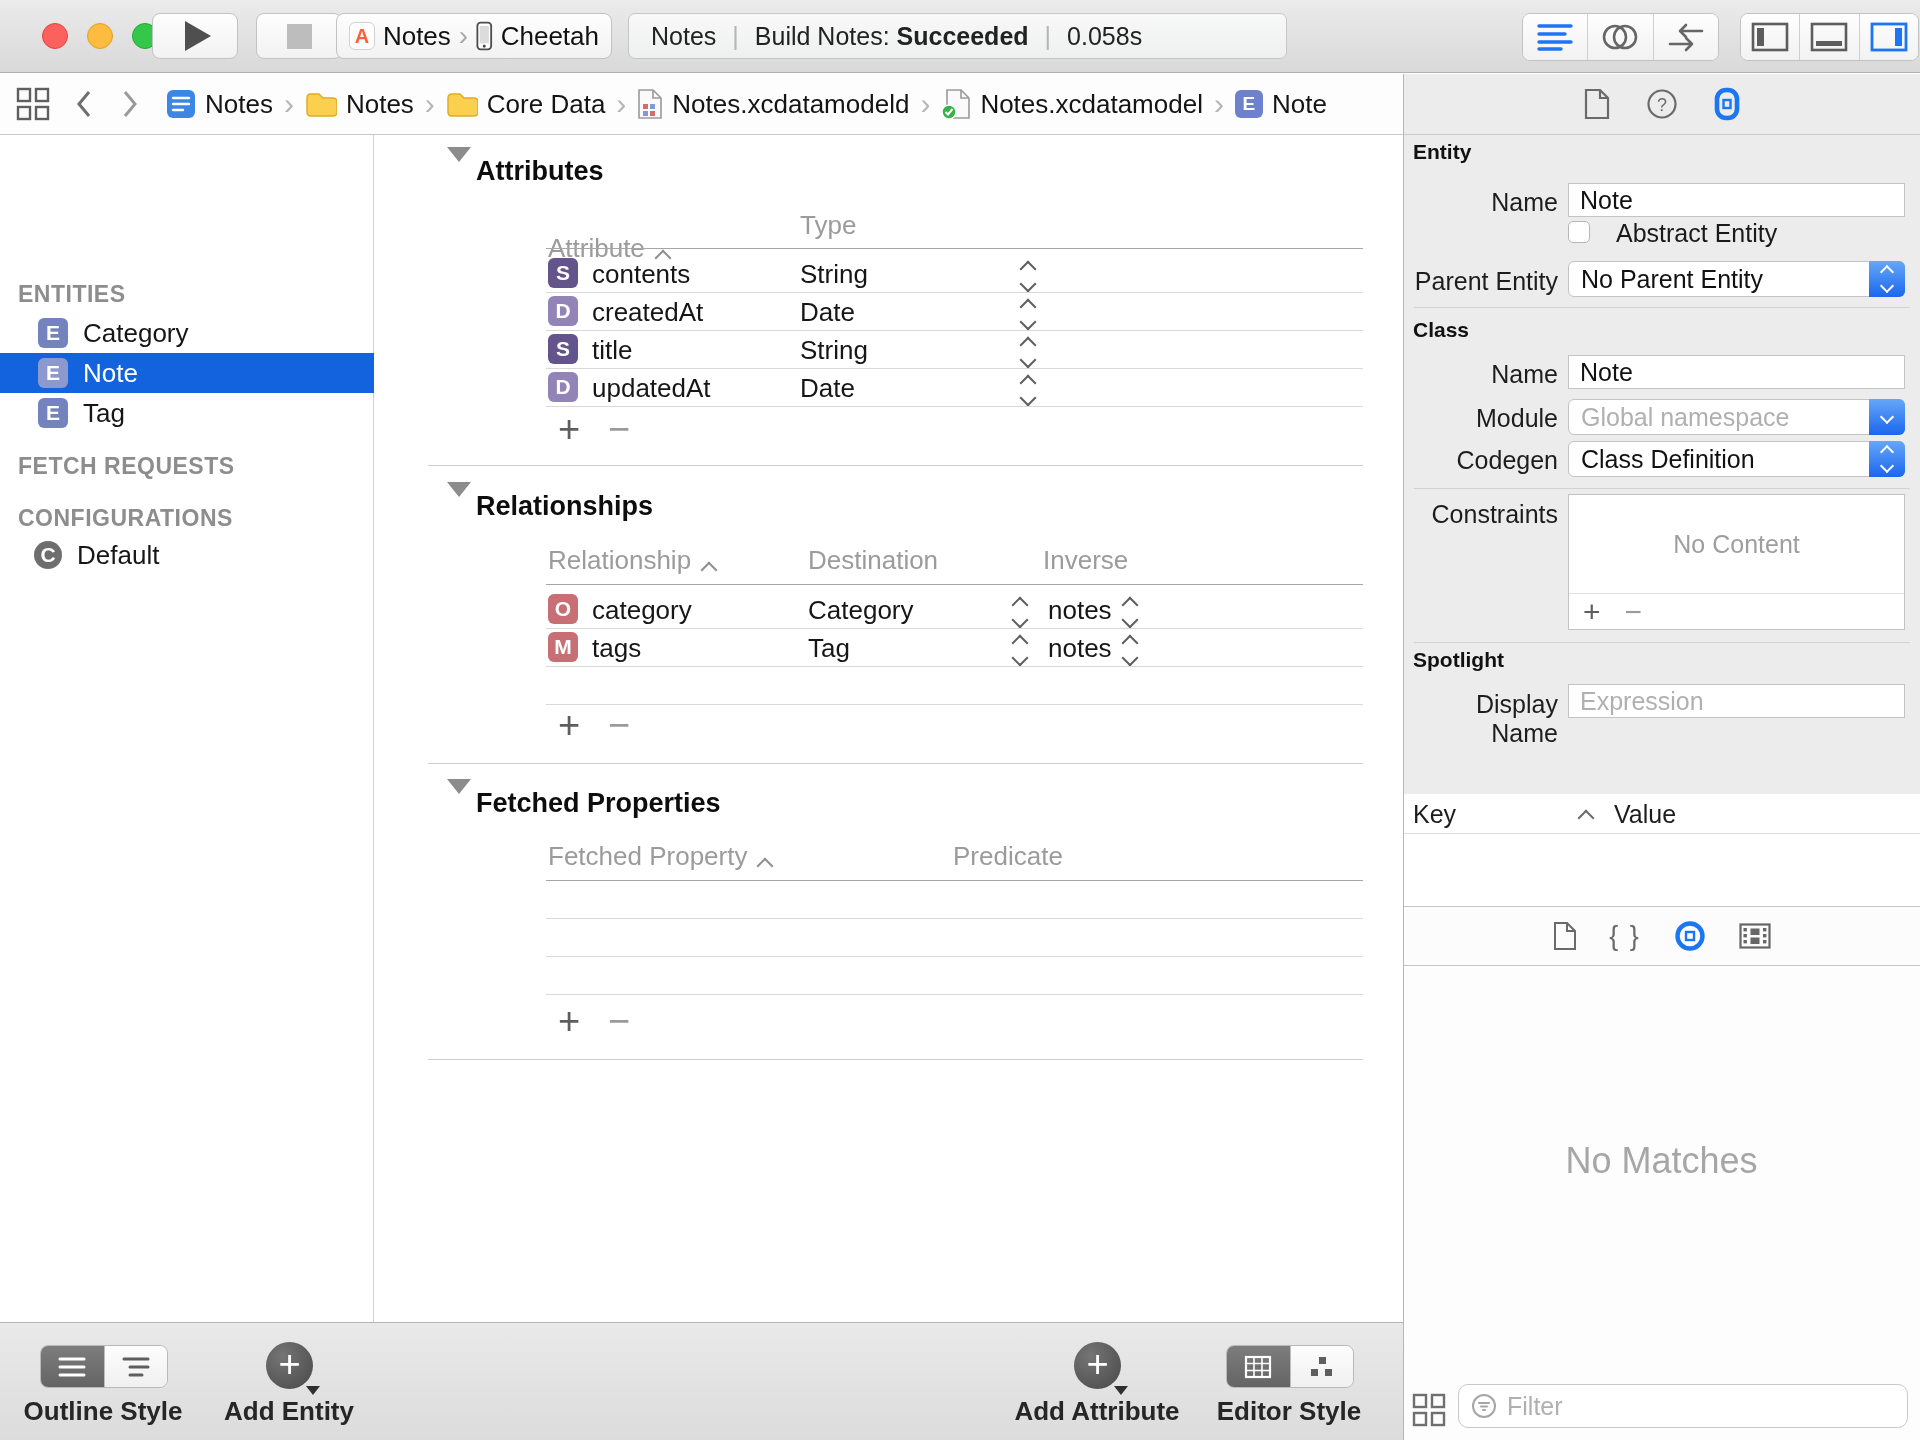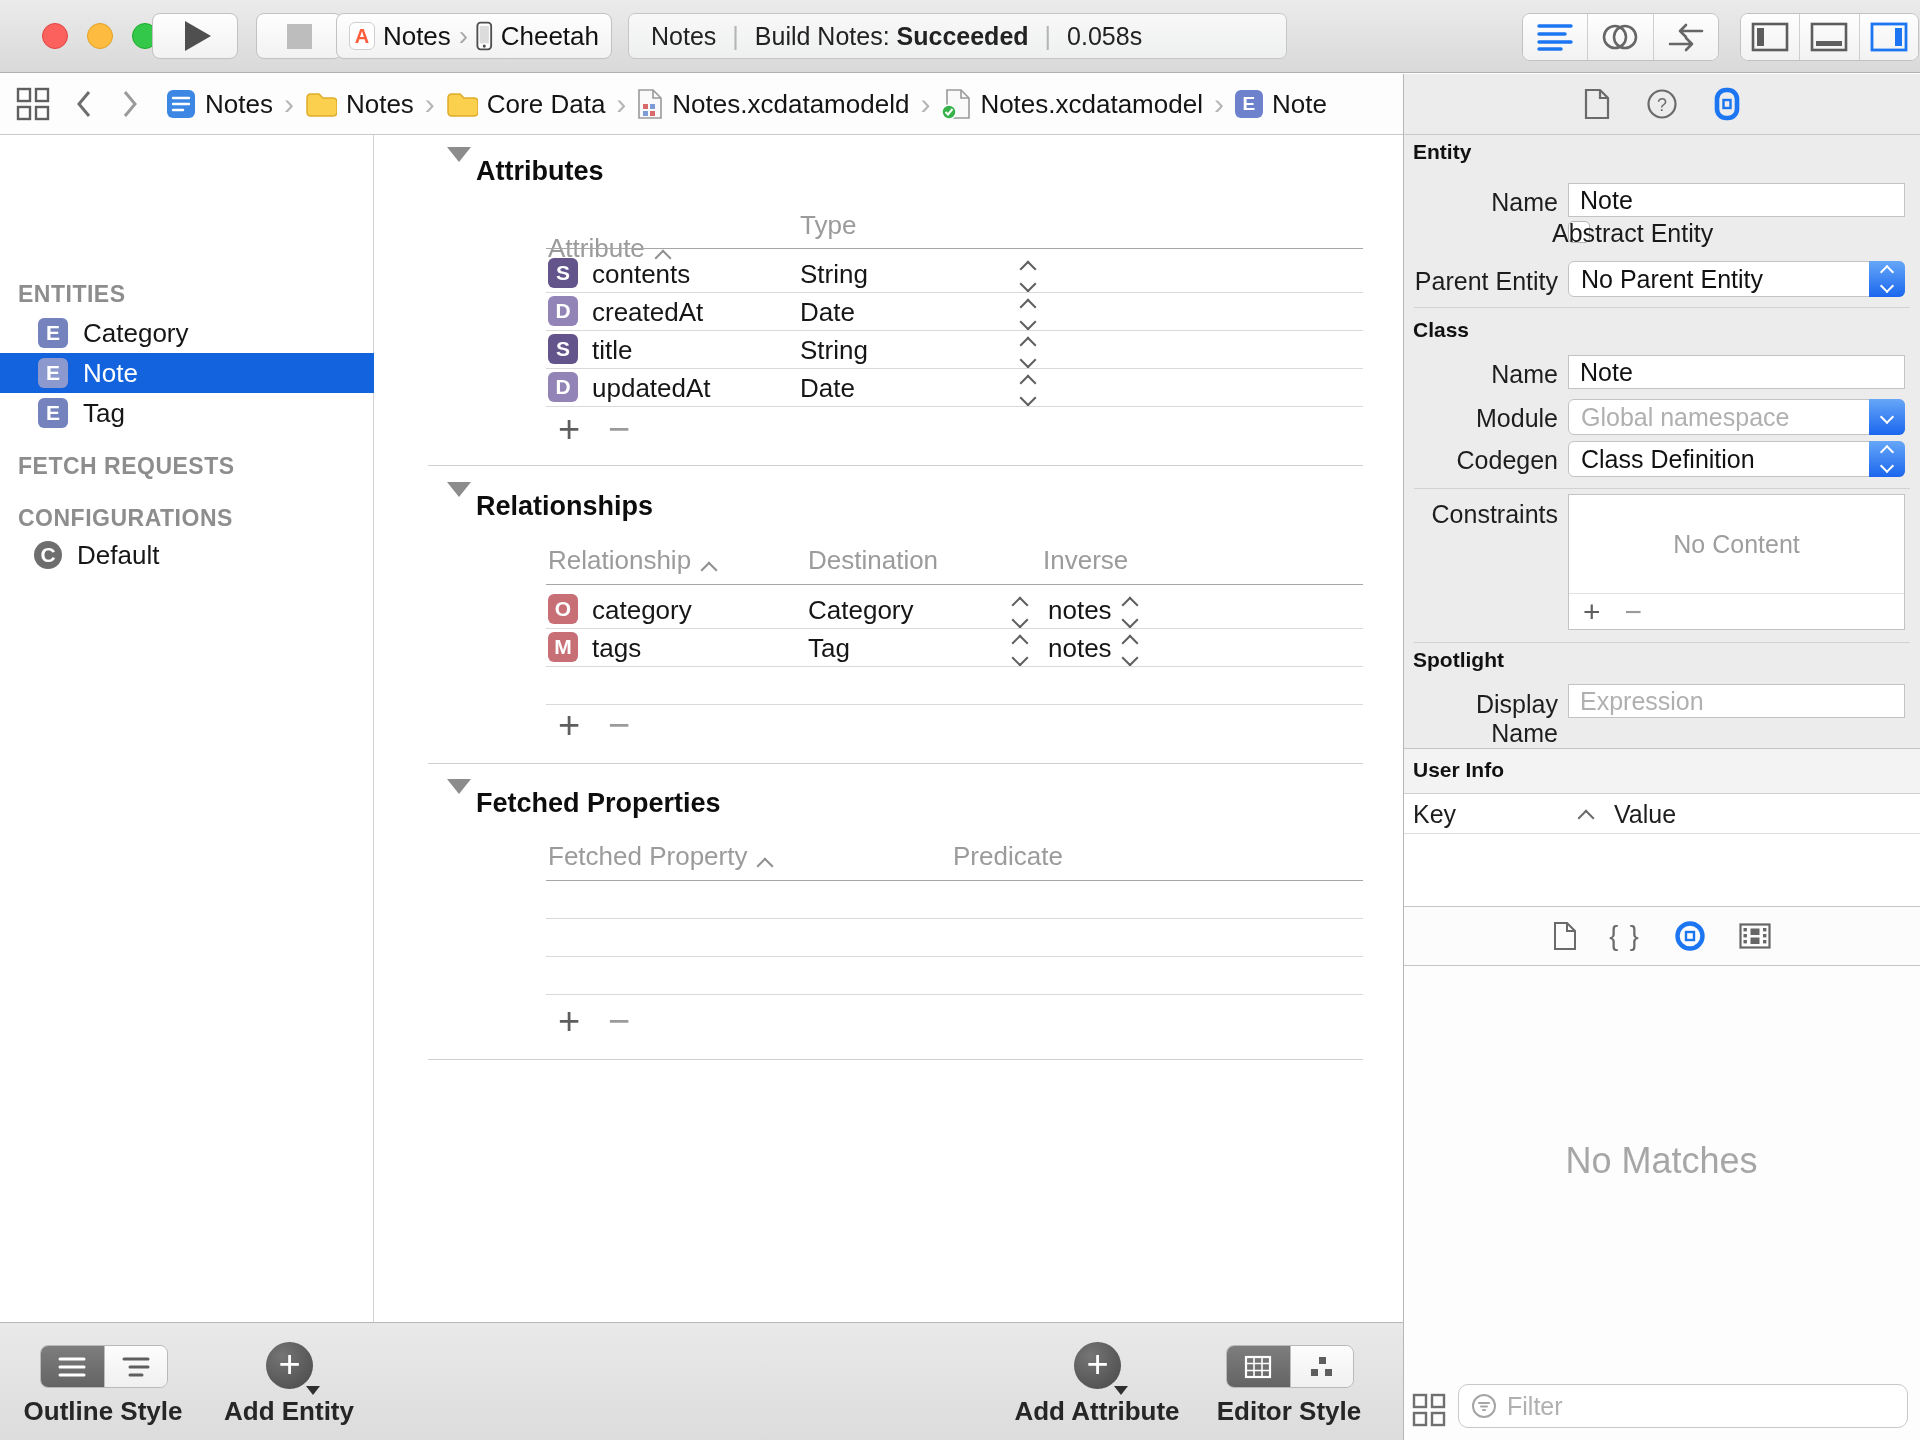--- a/index.html
+++ b/index.html
@@ -430,21 +430,21 @@
   <div id="inspector"></div>
   <div id="inspector-borderfull"></div>
 
   <div class="ihead" style="left:1413px;top:140px;">Entity</div>
   <div class="ilabel" style="top:188px;">Name</div>
   <div class="ifld" style="top:183px;">
       <span>Note</span>
     </div>
 
   <div class="checkbox" style="top:221px;"></div>
-  <div class="abs" style="left:1552px;top:219px;font-size:25px;">Abstract Entity</div>
+  <div class="abs" style="left:1616px;top:219px;font-size:25px;">Abstract Entity</div>
 
   <div class="ilabel" style="top:267px;">Parent Entity</div>
   <div class="ipop" style="top:261px;">
     <span>No Parent Entity</span>
     <span class="cap">
         <span class="chv up"></span>
         <span class="chv dn"></span>
       </span>
   </div>
 
@@ -485,23 +485,20 @@
   </div>
 
   <div class="idiv" style="top:642px;"></div>
 
   <div class="ihead" style="left:1413px;top:648px;">Spotlight</div>
   <div class="ilabel" style="top:690px;">Display Name</div>
   <div class="ifld" style="top:684px;">
       <span class="ph">Expression</span>
     </div>
 
-  <div class="abs" style="left:1404px;top:748px;width:516px;height:46px;background:#f3f3f3;border-top:1px solid #c4c4c4;border-bottom:1px solid #d0d0d0;box-sizing:border-box;">
-    <span class="ihead" style="left:9px;top:9px;position:relative;">User Info</span>
-  </div>
   <div class="abs" style="left:1404px;top:794px;width:516px;height:112px;background:#fff;"></div>
   <div class="abs" style="left:1413px;top:800px;font-size:25px;color:#1d1d1d;">Key</div>
   <span class="chv up abs" style="left:1580px;top:812px;border-color:#6b6b6b;"></span>
   <div class="abs" style="left:1614px;top:800px;font-size:25px;color:#1d1d1d;">Value</div>
   <div class="hline" style="left:1404px;top:833px;width:516px;background:#dedede;" able="false"></div>
   <div class="hline" style="left:1404px;top:906px;width:516px;background:#c6c6c6;"></div>
 
   <div class="abs" style="left:1404px;top:907px;width:516px;height:59px;background:#fcfcfc;border-bottom:1px solid #c6c6c6;box-sizing:border-box;display:flex;align-items:center;justify-content:center;gap:32px;">
     <svg width="24" height="30" viewBox="0 0 24 30">
       <path d="M2 2 h12 l8 8 v18 h-20 z" fill="none" stroke="#6a6a6a" stroke-width="2"></path>

